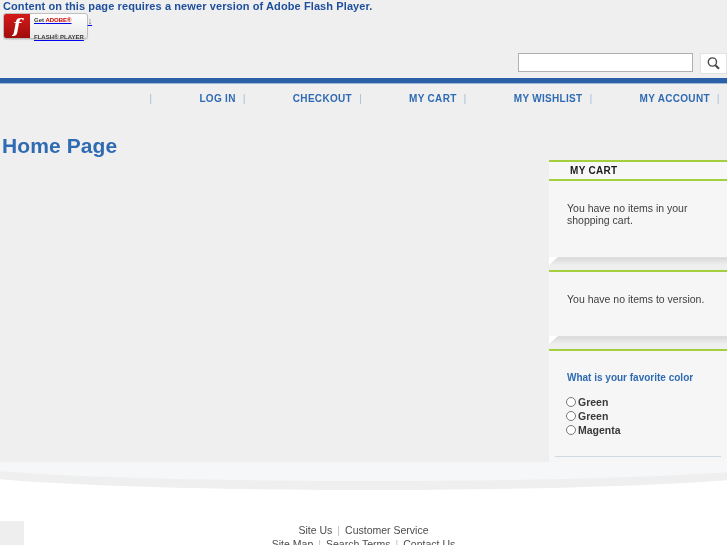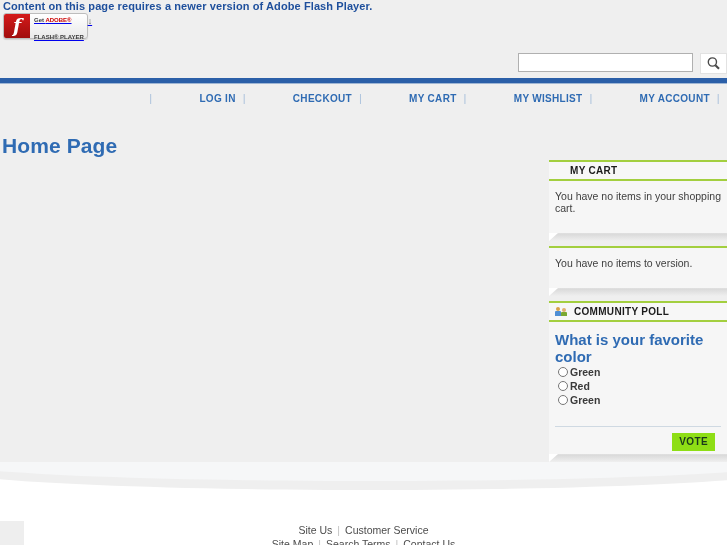--- a/index.html
+++ b/index.html
@@ -177,42 +177,42 @@
   }
   .poll-icon .b2 {
     position:absolute; left:6px; top:7px; width:6px; height:4px;
     background:#7aa832; border-radius:1px 1px 0 0;
   }
   .block .block-content {
     padding: 9px 6px 20px 6px;
     font-size: 10.5px;
     color: #404040;
   }
-  .block-content p { margin: 0; }
+  .block-content p { margin: 12px; }
 
   
   .block .fold {
     position: absolute; left: 0; bottom: -7px;
     width: 178px; height: 8px;
     background: linear-gradient(to bottom, rgba(0,0,0,0.10), rgba(0,0,0,0));
   }
   .block .fold:before {
     content: "";
     position: absolute; left: 0; top: 0;
     border-left: 9px solid #ffffff;
     border-bottom: 8px solid transparent;
   }
 
   
   .poll-question {
-    font-size: 15px; font-weight: bold;
+    font-size: 10px; font-weight: bold;
     color: #2f6bb3;
     margin: 0 0 5px 0;
   }
-  .poll-options { list-style: none; margin: 0; padding: 0; }
+  .poll-options { list-style: none; margin: 8px; padding: 0; }
   .poll-options li {
     display: flex; align-items: center;
     margin-bottom: 1px;
     height: 13px;
   }
   .poll-options input[type=radio] {
     width: 10px; height: 10px;
     margin: 0 2px 0 3px;
     padding: 0;
     vertical-align: middle;
@@ -340,43 +340,34 @@
     </section>
 
     <section class="block">
       <div class="block-content">
         <p>You have no items to version.</p>
       </div>
       <span class="fold"></span>
     </section>
 
     <section class="block">
-      <div class="block-title with-icon">
-        <span class="poll-icon">
-          <span class="h1"></span>
-            <span class="b1"></span>
-            <span class="h2"></span>
-            <span class="b2"></span>
-        </span>
-        <span class="t-label">COMMUNITY POLL</span>
-      </div>
       <div class="block-content" style="padding-bottom:0;">
         <p class="poll-question">What is your favorite color</p>
         <ul class="poll-options">
           <li>
             <input type="radio" name="poll" id="o0" style="">
             <label for="o0">Green</label>
           </li>
           <li>
-            <input type="radio" name="poll" id="o1" style="">
-            <label for="o1">Red</label>
+            <input type="radio" name="poll" id="o2" style="">
+            <label for="o2">Green</label>
           </li>
           <li>
-            <input type="radio" name="poll" id="o2" style="">
-            <label for="o2">Green</label>
+            <input type="radio" name="poll" id="o3" style="">
+            <label for="o3">Magenta</label>
           </li>
         </ul>
         <div class="poll-actions">
           <button class="vote-btn">VOTE</button>
         </div>
       </div>
       <span class="fold"></span>
     </section>
 
   </aside>

